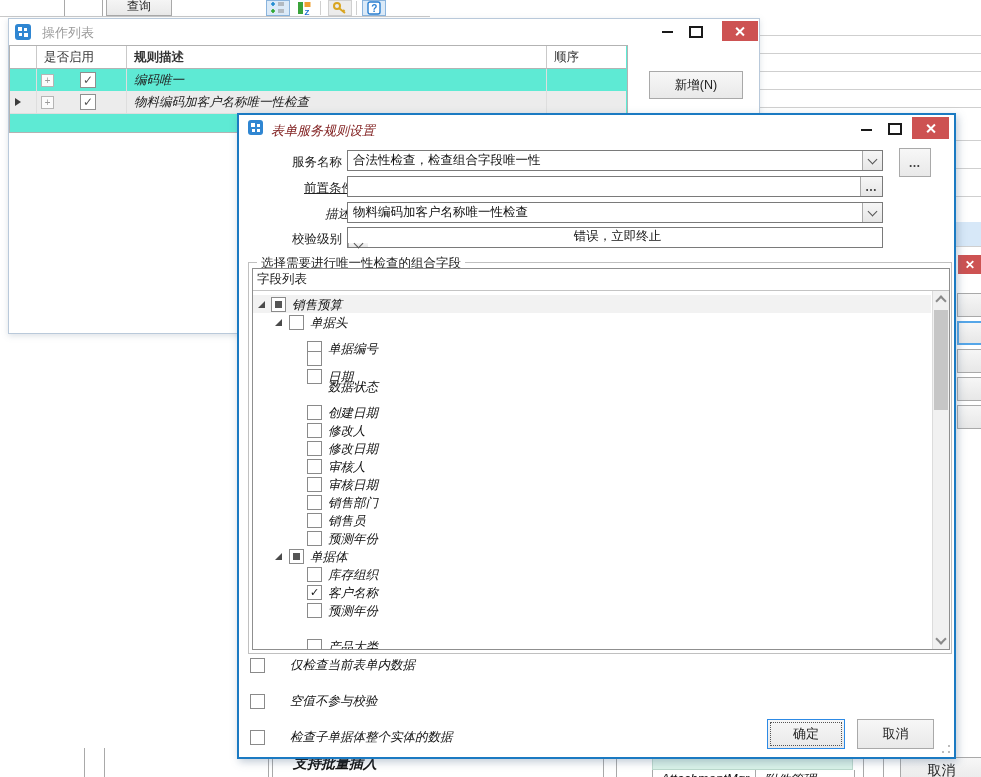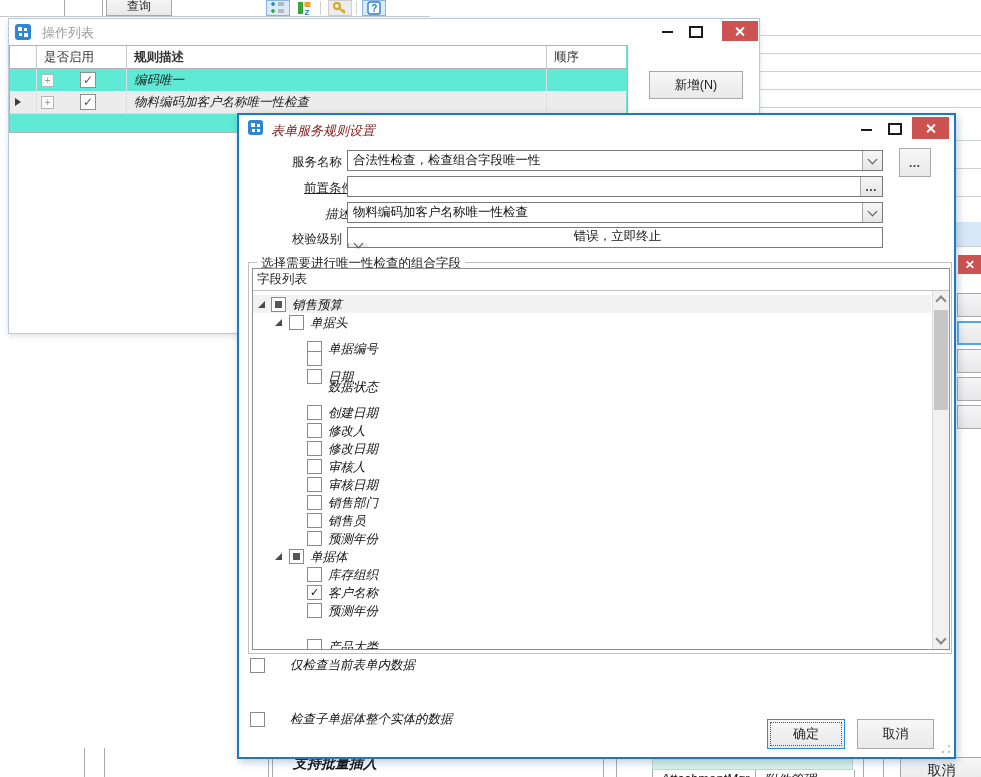--- a/index.html
+++ b/index.html
@@ -388,20 +388,24 @@
             <span class="chv chvdn"></span>
           </div>
       </div>
     </div>
 
     <div class="abs" style="left:11px;top:541px;">
         <div class="optrow" style="left:0;top:0px;position:relative;height:18px;">
     <span class="tcb2"></span>
     <span class="lb">仅检查当前表单内数据</span>
   </div>
+        <div class="optrow" style="left:0;top:18px;position:relative;height:18px;">
+    <span class="tcb2"></span>
+    <span class="lb">空值不参与校验</span>
+  </div>
         <div class="optrow" style="left:0;top:36px;position:relative;height:18px;">
     <span class="tcb2"></span>
     <span class="lb">检查子单据体整个实体的数据</span>
   </div>
       </div>
 
     <div class="btn focus" style="left:528px;top:604px;width:76px;height:28px;font-size:13px;">
         <span>确定</span>
       </div>
     <div class="btn" style="left:618px;top:604px;width:75px;height:28px;font-size:13px;">

